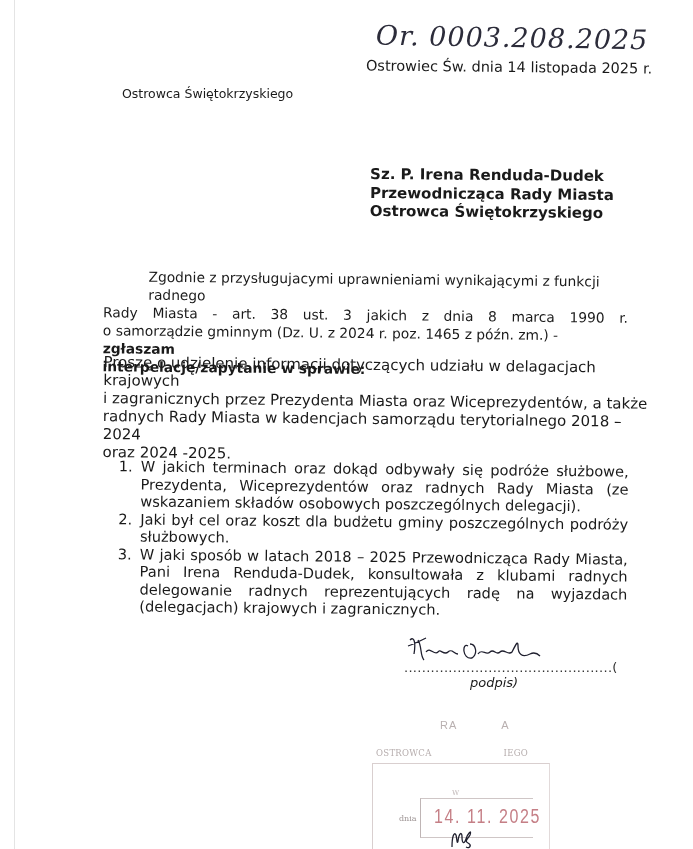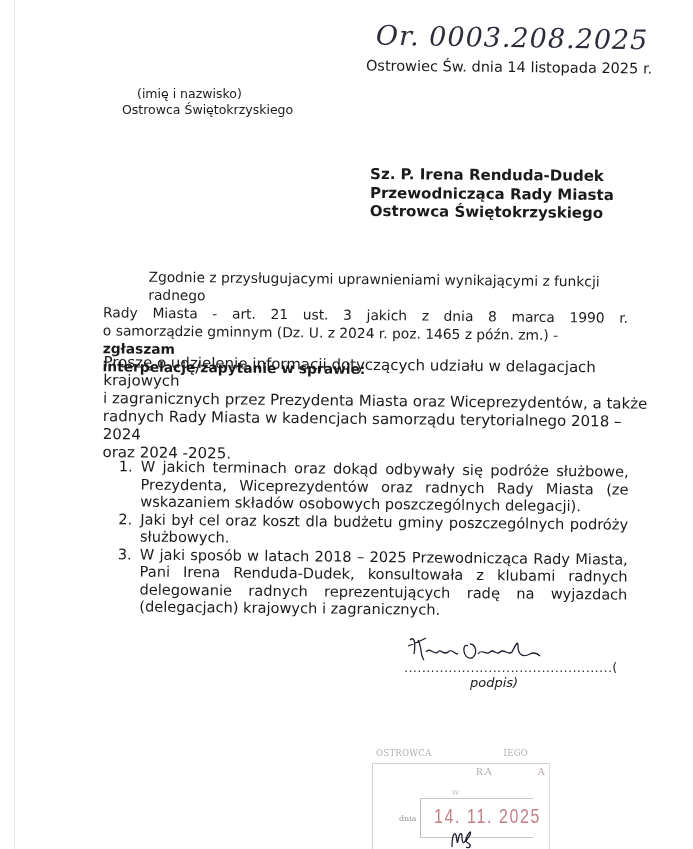--- a/index.html
+++ b/index.html
@@ -25,55 +25,54 @@
     .intro .just { display: flex; justify-content: space-between; }
     .request { left: 103px; top: 356px; width: 557px; font-size: 15px; line-height: 18px; transform: rotate(0.6deg); }
     .questions { left: 118px; top: 460px; width: 510px; font-size: 14.6px; line-height: 17.5px; transform: rotate(0.6deg); }
     .q { display: flex; }
     .q .num { width: 22px; flex: none; }
     .q .txt { flex: 1; }
     .sig-line { left: 404px; top: 660px; font-size: 13px; letter-spacing: 0.3px; color: #333; }
     .sig-svg { left: 400px; top: 632px; }
     .sig-label { left: 470px; top: 675px; font-size: 13px; font-style: italic; }
     .stamp { left: 372px; top: 763px; width: 176px; height: 86px; border-left: 1px solid #d9cfcf; border-top: 1px solid #d9cfcf; border-right: 1px solid #e2dada; }
-    .stamp-t1 { left: 440px; top: 765px; font-family: Liberation Serif, serif; font-size: 11px; color: #b9b0b0; letter-spacing: 1px; margin-left: 36px; }
+    .stamp-t1 { left: 440px; top: 719px; font-family: Liberation Sans, sans-serif; font-size: 11px; color: #b9b0b0; letter-spacing: 1px; }
     .stamp-t2 { left: 376px; top: 748px; font-family: "DejaVu Serif", serif; font-size: 8.5px; color: #b6adad; letter-spacing: 0.3px; }
     .stamp-t3 { left: 452px; top: 789px; font-family: "DejaVu Serif", serif; font-size: 7px; color: #c2b9b9; }
     .stamp-box { left: 420px; top: 798px; width: 112px; height: 38px; border-left: 1px solid #bfb5b5; border-top: 1px solid #cfc6c6; border-bottom: 1px solid #cfc6c6; }
     .stamp-dnia { left: 399px; top: 814px; font-family: "DejaVu Serif", serif; font-size: 8px; color: #9e9595; }
     .stamp-date { left: 434px; top: 805px; font-family: "Liberation Sans Narrow", "Liberation Sans", sans-serif; font-size: 20px; color: #c57f86; letter-spacing: 2px; transform: scaleX(0.8); transform-origin: left; }
     .stamp-init { left: 448px; top: 827px; }
   </style>
 </head>
 <body>
 
 <div class="edge-line"></div>
 
 <div class="abs ref-number">Or. 0003.208.2025</div>
 <div class="abs place-date">Ostrowiec Św. dnia 14 listopada 2025 r.</div>
 
 <div class="abs sender">
-  <div class="l2">(imię i nazwisko)</div>
   <div class="l4">Ostrowca Świętokrzyskiego</div>
 </div>
 
 <div class="abs recipient">
   <div>Sz. P. Irena Renduda-Dudek</div>
   <div>Przewodnicząca Rady Miasta</div>
   <div>Ostrowca Świętokrzyskiego</div>
 </div>
 
 <div class="abs intro">
   <div class="indent">Zgodnie z przysługujacymi uprawnieniami wynikającymi z funkcji radnego</div>
   <div class="just" id="intro-line-2">
       <span>Rady</span>
       <span>Miasta</span>
       <span>-</span>
       <span>art.</span>
-      <span>21</span>
+      <span>38</span>
       <span>ust.</span>
       <span>3</span>
       <span>jakich</span>
       <span>z</span>
       <span>dnia</span>
       <span>8</span>
       <span>marca</span>
       <span>1990</span>
       <span>r.</span>
     </div>

